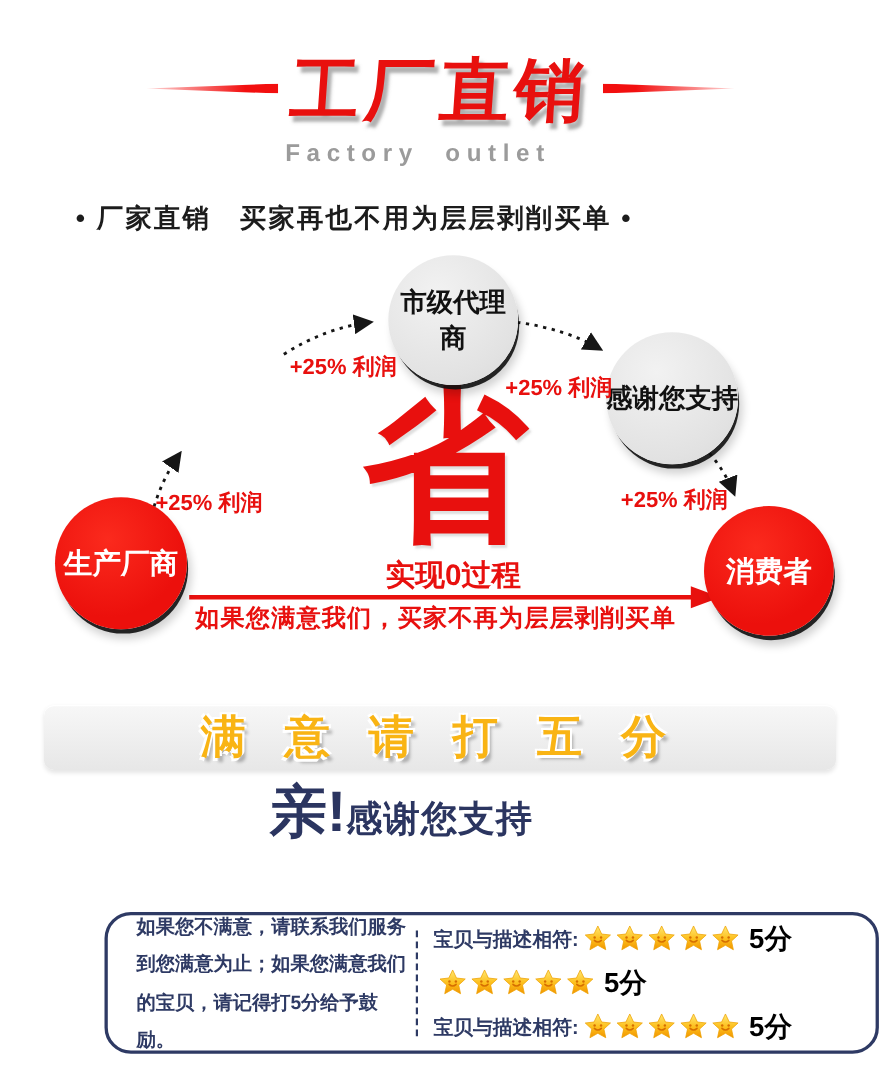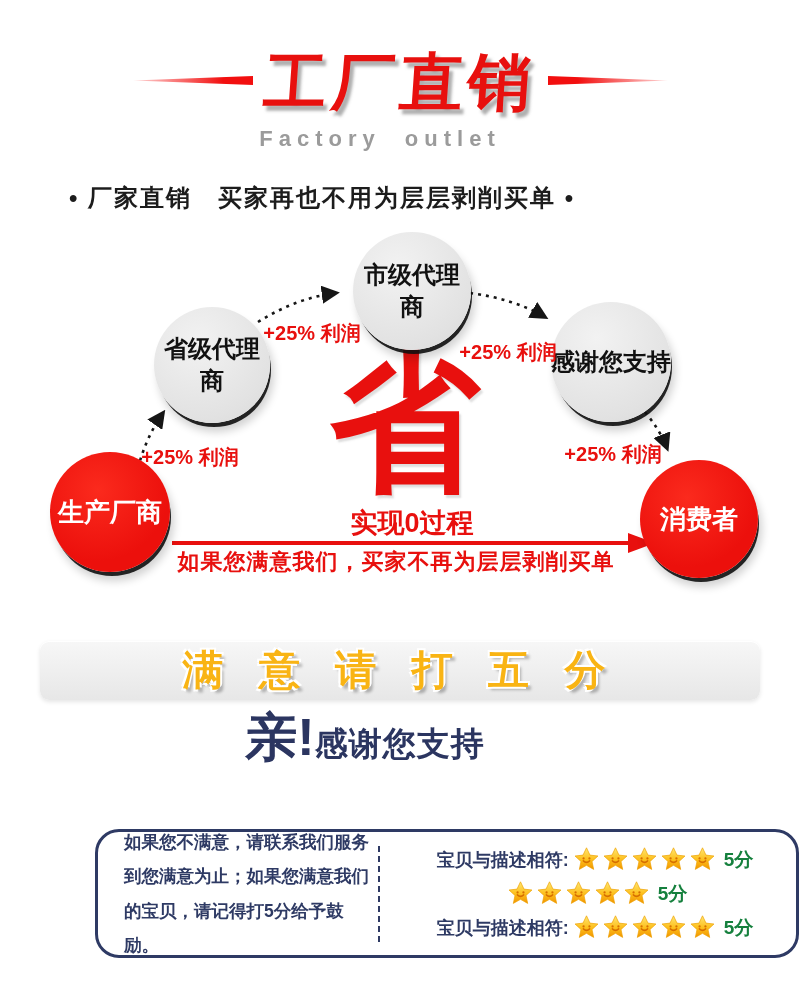--- a/index.html
+++ b/index.html
@@ -61,26 +61,26 @@
     text-shadow:-2px -2px 0 #fff,2px -2px 0 #fff,-2px 2px 0 #fff,3px 3px 3px rgba(0,0,0,.28);}
   .thanks{position:absolute;left:0;top:703px;width:730px;height:62px;
     display:flex;align-items:baseline;justify-content:center;color:#2b3560;}
   .thanks-big{font-size:52px;font-weight:900;}
   .thanks-rest{font-size:33px;font-weight:bold;letter-spacing:1px;}
   .feedback-box{position:absolute;left:95px;top:784px;width:704px;height:129px;
     border:3px solid #2e3a64;border-radius:24px;background:#fff;display:flex;align-items:center;margin-top:45px;}
   .note{width:278px;padding-left:26px;font-size:17.5px;font-weight:bold;color:#2e3a64;
     line-height:1.95;white-space:pre-line;}
   .divider{width:0;height:96px;border-left:2px dashed #2e3a64;margin-left:2px;}
-  .rows{flex:1;display:flex;flex-direction:column;justify-content:center;gap:7px;padding-left:14px;align-items:center;}
+  .rows{flex:1;display:flex;flex-direction:column;justify-content:center;gap:7px;padding-left:14px;}
   .rating-row{display:flex;align-items:center;white-space:nowrap;}
   .rating-label{font-size:18px;font-weight:bold;color:#2e3a64;}
   .stars{display:flex;align-items:center;margin:0 6px 0 4px;}
   .stars svg{display:block;margin-right:2px;}
-  .score{font-size:19px;font-weight:bold;color:#15803d;}
+  .score{font-size:25px;font-weight:bold;color:#000000;}
 </style>
 </head>
 <body>
 
 <div class="stage">
 
   <svg width="0" height="0" style="position:absolute" aria-hidden="true">
     <defs>
       <linearGradient id="stargrad" x1="0" y1="0" x2="0" y2="1">
         <stop offset="0" stop-color="#ffe873"></stop>
@@ -106,23 +106,20 @@
     <path class="dash" d="M258 322 Q296 298 336 293" marker-end="url(#ah)"></path>
     <path class="dash" d="M470 293 Q514 299 545 317" marker-end="url(#ah)"></path>
     <path class="dash" d="M645 412 Q660 430 667 448" marker-end="url(#ah)"></path>
     <line x1="172" y1="543" x2="630" y2="543" stroke="#e8100e" stroke-width="4"></line>
     <polygon points="628,533 655,543 628,553" fill="#e8100e"></polygon>
   </svg>
 
   <div class="node red n-producer">
     <span>生产厂商</span>
   </div>
-  <div class="node gray n-provincial">
-    <span>省级代理商</span>
-  </div>
   <div class="node gray n-municipal">
     <span>市级代理商</span>
   </div>
   <div class="node gray n-wholesaler">
     <span>感谢您支持</span>
   </div>
   <div class="node red n-consumer">
     <span>消费者</span>
   </div>
 

